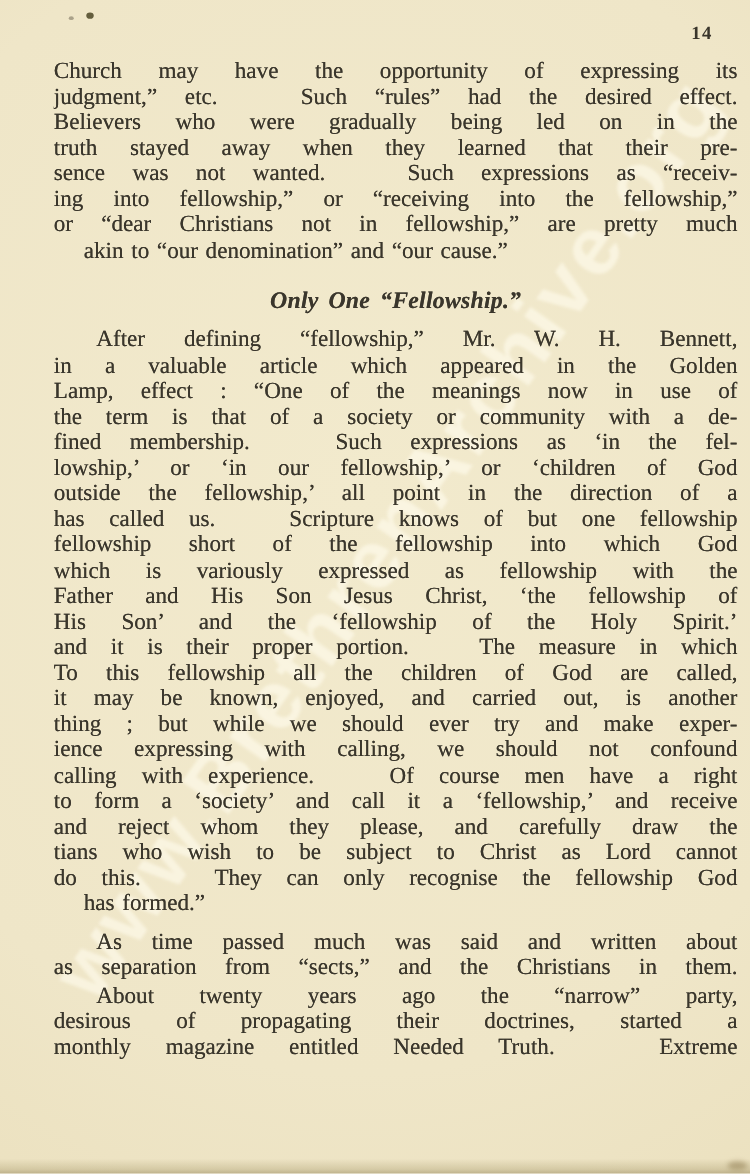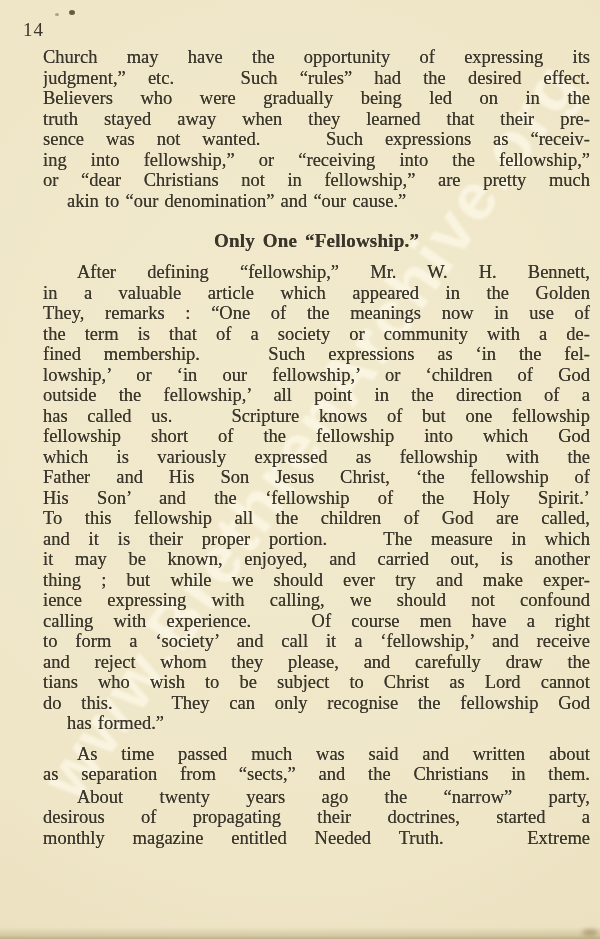--- a/index.html
+++ b/index.html
@@ -26,24 +26,24 @@
     color: rgba(255, 252, 238, 0.62);
     filter: blur(1.2px);
     z-index: 1;
     pointer-events: none;
   }
   #folio {
     position: absolute;
     left: 43px;
     top: 19px;
     width: 547px;
-    text-align: left;
+    text-align: right;
     transform: translateX(-20px);
-    font-size: 19px;
-    font-weight: normal;
+    font-size: 15px;
+    font-weight: bold;
     letter-spacing: 1px;
     color: #39352b;
     z-index: 2;
   }
   #body-column {
     position: absolute;
     left: 43px;
     top: 47px;
     width: 547px;
     z-index: 2;
@@ -66,20 +66,21 @@
   .heading {
     margin-top: 19px;
     margin-bottom: 10px;
     height: 22px;
     line-height: 22px;
     text-align: center;
     font-weight: bold;
     font-size: 19px;
     word-spacing: 3px;
     letter-spacing: 0.2px;
+    font-style: italic;
   }
   .paragraph + .paragraph { margin-top: 10px; }
   .paragraph.tight { margin-top: 2px; }
   .speck {
     position: absolute;
     border-radius: 50%;
     z-index: 3;
     pointer-events: none;
   }
   #speck-1 { left: 55px; top: 13px; width: 4px; height: 3px; background: #8d856f; opacity: 0.7; }
@@ -117,32 +118,32 @@
         <div class="line">truth stayed away when they learned that their pre-</div>
         <div class="line">sence was not wanted.   Such expressions as “receiv-</div>
         <div class="line">ing into fellowship,” or “receiving into the fellowship,”</div>
         <div class="line">or “dear Christians not in fellowship,” are pretty much</div>
         <div class="line short">akin to “our denomination” and “our cause.”</div>
       </div>
       <div class="heading">Only One “Fellowship.”</div>
       <div class="paragraph">
         <div class="line indent">After defining “fellowship,” Mr. W. H. Bennett,</div>
         <div class="line">in a valuable article which appeared in the Golden</div>
-        <div class="line">They, remarks : “One of the meanings now in use of</div>
+        <div class="line">Lamp, effect : “One of the meanings now in use of</div>
         <div class="line">the term is that of a society or community with a de-</div>
         <div class="line">fined membership.   Such expressions as ‘in the fel-</div>
         <div class="line">lowship,’ or ‘in our fellowship,’ or ‘children of God</div>
         <div class="line">outside the fellowship,’ all point in the direction of a</div>
         <div class="line">has called us.   Scripture knows of but one fellowship</div>
         <div class="line">fellowship short of the fellowship into which God</div>
         <div class="line">which is variously expressed as fellowship with the</div>
         <div class="line">Father and His Son Jesus Christ, ‘the fellowship of</div>
         <div class="line">His Son’ and the ‘fellowship of the Holy Spirit.’</div>
+        <div class="line">and it is their proper portion.   The measure in which</div>
         <div class="line">To this fellowship all the children of God are called,</div>
-        <div class="line">and it is their proper portion.   The measure in which</div>
         <div class="line">it may be known, enjoyed, and carried out, is another</div>
         <div class="line">thing ; but while we should ever try and make exper-</div>
         <div class="line">ience expressing with calling, we should not confound</div>
         <div class="line">calling with experience.   Of course men have a right</div>
         <div class="line">to form a ‘society’ and call it a ‘fellowship,’ and receive</div>
         <div class="line">and reject whom they please, and carefully draw the</div>
         <div class="line">tians who wish to be subject to Christ as Lord cannot</div>
         <div class="line">do this.   They can only recognise the fellowship God</div>
         <div class="line short">has formed.”</div>
       </div>

